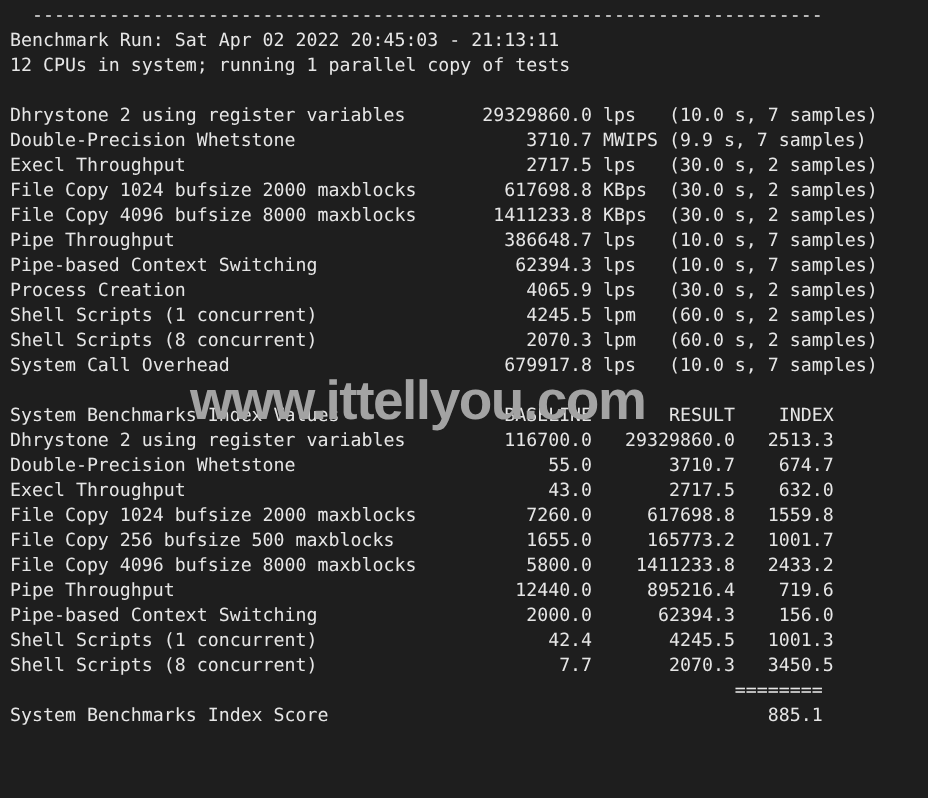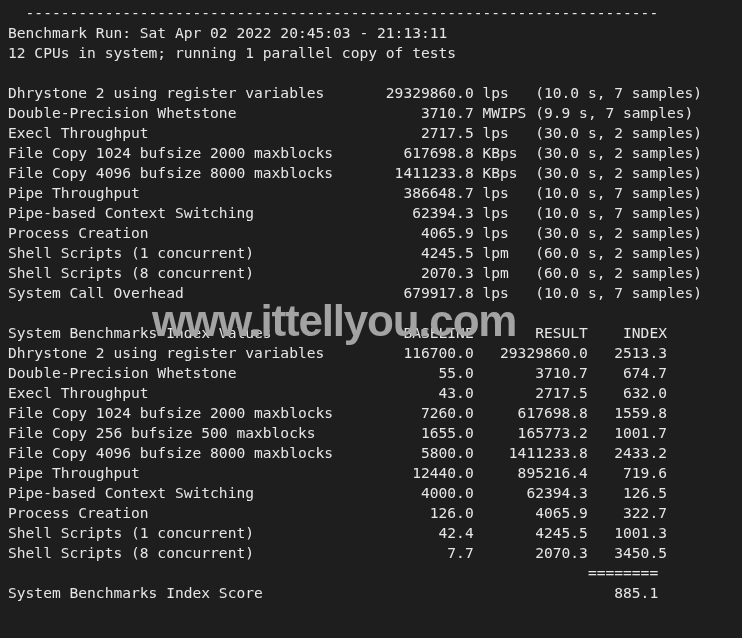--- a/index.html
+++ b/index.html
@@ -66,21 +66,20 @@
       <div class="line">System Call Overhead                         679917.8 lps   (10.0 s, 7 samples)</div>
       <div class="line blank"></div>
       <div class="line">System Benchmarks Index Values               BASELINE       RESULT    INDEX</div>
       <div class="line">Dhrystone 2 using register variables         116700.0   29329860.0   2513.3</div>
       <div class="line">Double-Precision Whetstone                       55.0       3710.7    674.7</div>
       <div class="line">Execl Throughput                                 43.0       2717.5    632.0</div>
       <div class="line">File Copy 1024 bufsize 2000 maxblocks          7260.0     617698.8   1559.8</div>
       <div class="line">File Copy 256 bufsize 500 maxblocks            1655.0     165773.2   1001.7</div>
       <div class="line">File Copy 4096 bufsize 8000 maxblocks          5800.0    1411233.8   2433.2</div>
       <div class="line">Pipe Throughput                               12440.0     895216.4    719.6</div>
-      <div class="line">Pipe-based Context Switching                   4000.0      62394.3    126.5</div>
-      <div class="line">Process Creation                                126.0       4065.9    322.7</div>
+      <div class="line">Pipe-based Context Switching                   2000.0      62394.3    156.0</div>
       <div class="line">Shell Scripts (1 concurrent)                     42.4       4245.5   1001.3</div>
       <div class="line">Shell Scripts (8 concurrent)                      7.7       2070.3   3450.5</div>
       <div class="line">                                                                  ========</div>
       <div class="line">System Benchmarks Index Score                                        885.1</div>
     </div>
   <div id="watermark">www.ittellyou.com</div>
 </div>
 
 </body></html>

